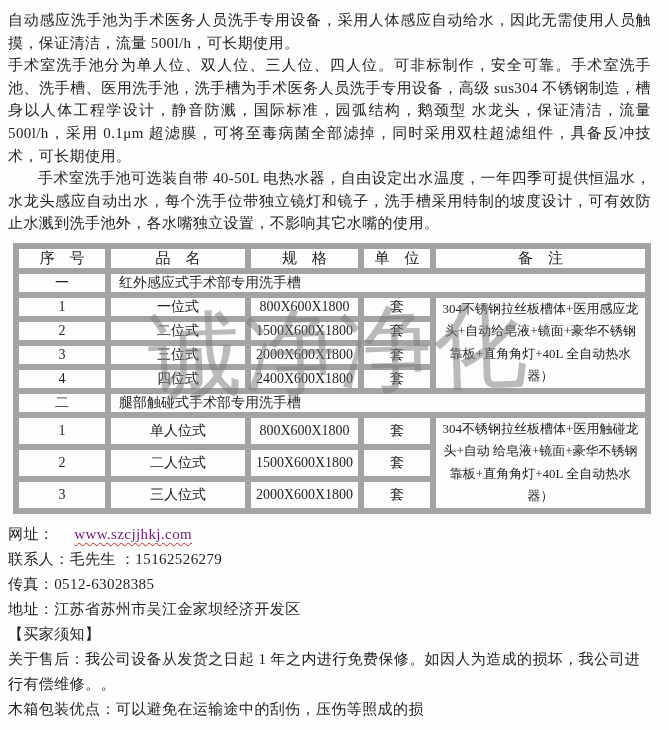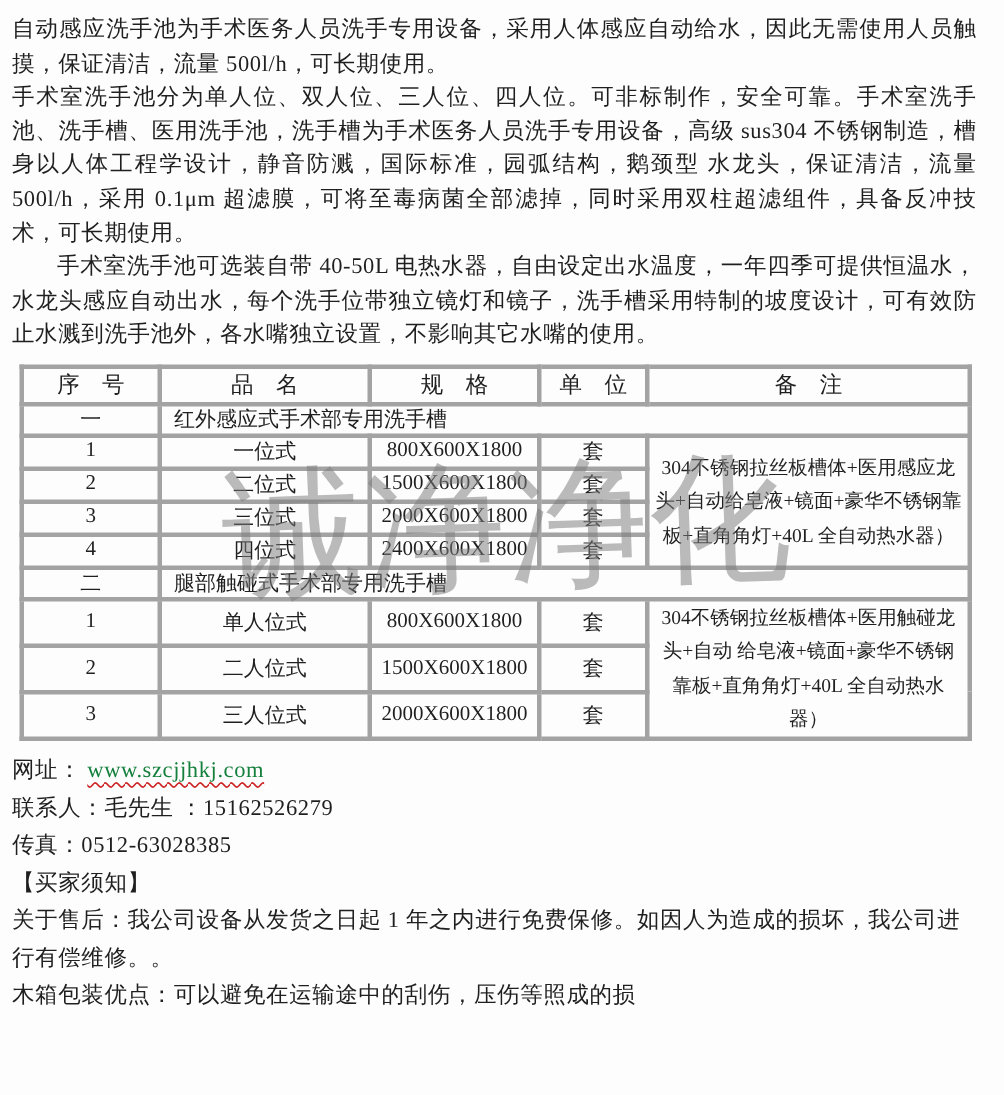--- a/index.html
+++ b/index.html
@@ -26,21 +26,21 @@
 
   
   table.spec {
     border-collapse: collapse;
     table-layout: fixed;
     width: 632px;
     margin: 8px 0 0 5px;
     font-size: 14px;
   }
   table.spec th, table.spec td {
-    border: 3px solid #a3a3a3;
+    border: 6px solid #a3a3a3;
     padding: 0 4px;
     text-align: center;
     vertical-align: middle;
     overflow: hidden;
   }
   table.spec th {
     height: 25px;
     font-weight: normal;
     font-size: 15px;
   }
@@ -78,25 +78,25 @@
   }
   
   .footer {
     margin-top: 8px;
     font-size: 15px;
     line-height: 25px;
     letter-spacing: 0.4px;
   }
   .footer .row { white-space: pre-wrap; }
   .website-link {
-    color: #15803d;
+    color: #701a75;
     text-decoration: underline wavy #cc2222 1px;
     text-decoration-skip-ink: none;
     text-underline-offset: 3px;
-    margin-left: 4px;
+    margin-left: 20px;
     cursor: pointer;
   }
   .notice-heading { letter-spacing: 0.4px; }
 </style>
 </head>
 <body>
 
 <div class="page">
 
   <div class="intro">
@@ -177,18 +177,19 @@
       </tr>
     </tbody>
   </table>
 
   <div class="watermark">诚净净化</div>
 
   <div class="footer">
     <div class="row"><span>网址：</span><a class="website-link">www.szcjjhkj.com</a></div>
     <div class="row">联系人：毛先生 ：15162526279</div>
     <div class="row">传真：0512-63028385</div>
+    <div class="row">地址：江苏省苏州市吴江金家坝经济开发区</div>
     <div class="row notice-heading">【买家须知】</div>
     <div class="row">关于售后：我公司设备从发货之日起 1 年之内进行免费保修。如因人为造成的损坏，我公司进行有偿维修。。</div>
     <div class="row">木箱包装优点：可以避免在运输途中的刮伤，压伤等照成的损</div>
   </div>
 
 </div>
 
 </body></html>

